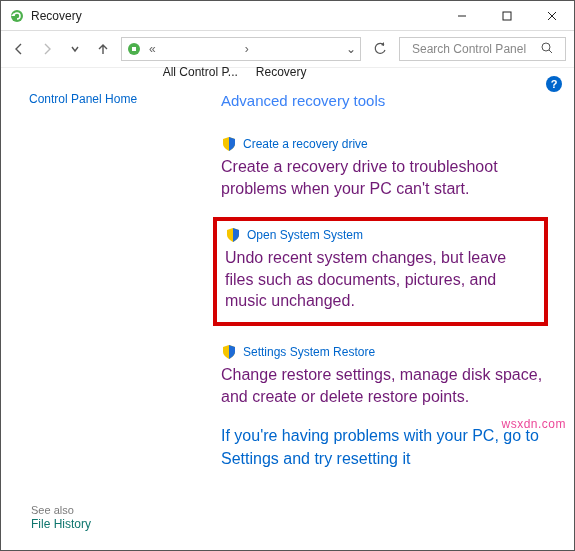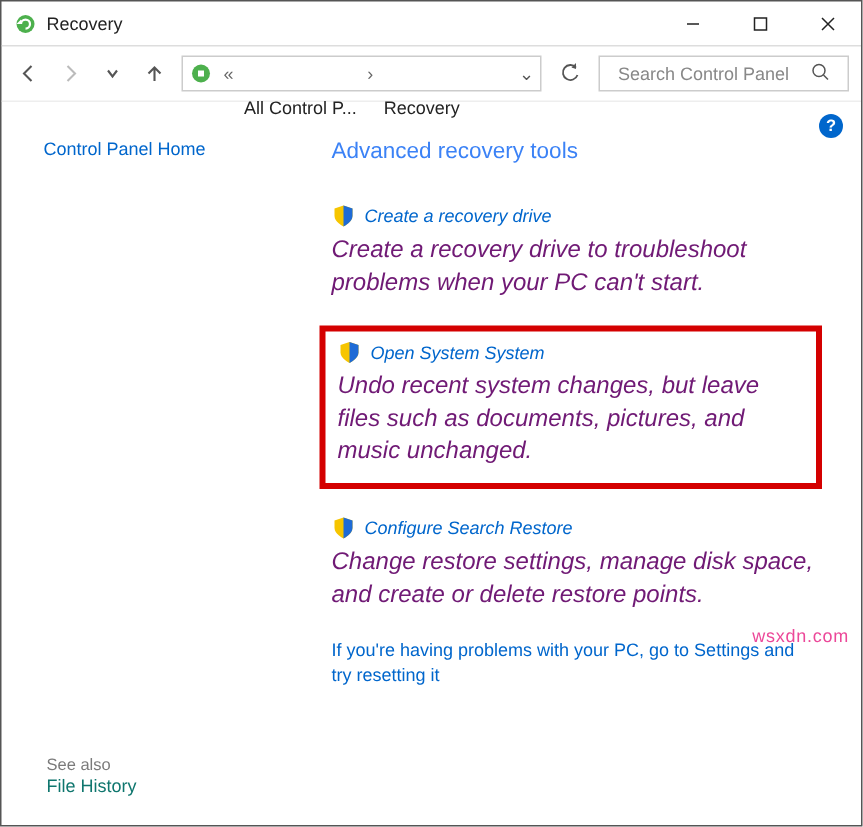--- a/index.html
+++ b/index.html
@@ -85,30 +85,30 @@
       position: relative;
     }
     .help-badge {
       position: absolute;
       top: 8px; right: 12px;
       width: 16px; height:16px; border-radius:50%;
       background:#0066cc; color:#fff; font-size:11px; font-weight:bold;
       display:flex; align-items:center; justify-content:center;
     }
     h1.heading { color: #3b82f6; font-weight: 400; font-size: 15px; margin-bottom: 27px; }
-    .item { margin-bottom: 18px; position: relative; font-style: italic; }
+    .item { margin-bottom: 18px; position: relative; }
     .item .row1 { display:flex; align-items:center; gap:6px; margin-bottom:4px; }
     .item .title-link { color: #0066cc; text-decoration: none; font-size: 12px; }
     .item .desc { color: #701a75; font-size: 16px; line-height: 1.35; }
     .highlight-box {
       border: 4px solid #d40000;
       padding: 6px 8px 10px 8px;
       margin-left: -8px; margin-right: -4px;
     }
-    .trouble { color: #0066cc; font-size: 12px; line-height: 1.4; }
+    .trouble { color: #0066cc; font-size: 16px; line-height: 1.4; }
     .shield { width:16px; height:16px; flex-shrink:0; }
     .cp-icon { display:inline-block; }
     .watermark {
       position: absolute; right: 8px; bottom: 120px;
       color: #ec4899; font-size: 12px; letter-spacing: 0.5px; pointer-events:none;
     }
   </style>
 </head>
 <body>
 
@@ -237,21 +237,21 @@
     </div>
 
     <div class="item">
       <div class="row1">
         <span class="shield">
           <svg viewBox="0 0 16 16" width="16" height="16">
               <path d="M8 1 L14 3 V8 C14 12 8 15 8 15 C8 15 2 12 2 8 V3 Z" fill="#f6c500"></path>
               <path d="M8 1 L14 3 V8 C14 12 8 15 8 15 Z" fill="#1e6bd6"></path>
             </svg>
         </span>
-        <a href="#" class="title-link">Configure Search Restore</a>
+        <a href="#" class="title-link">Settings System Restore</a>
       </div>
       <div class="desc">Change restore settings, manage disk space, and create or delete restore points.</div>
     </div>
 
     <div class="trouble">If you're having problems with your PC, go to Settings and try resetting it</div>
 
     <div class="watermark">wsxdn.com</div>
   </div>
 
 </div>

